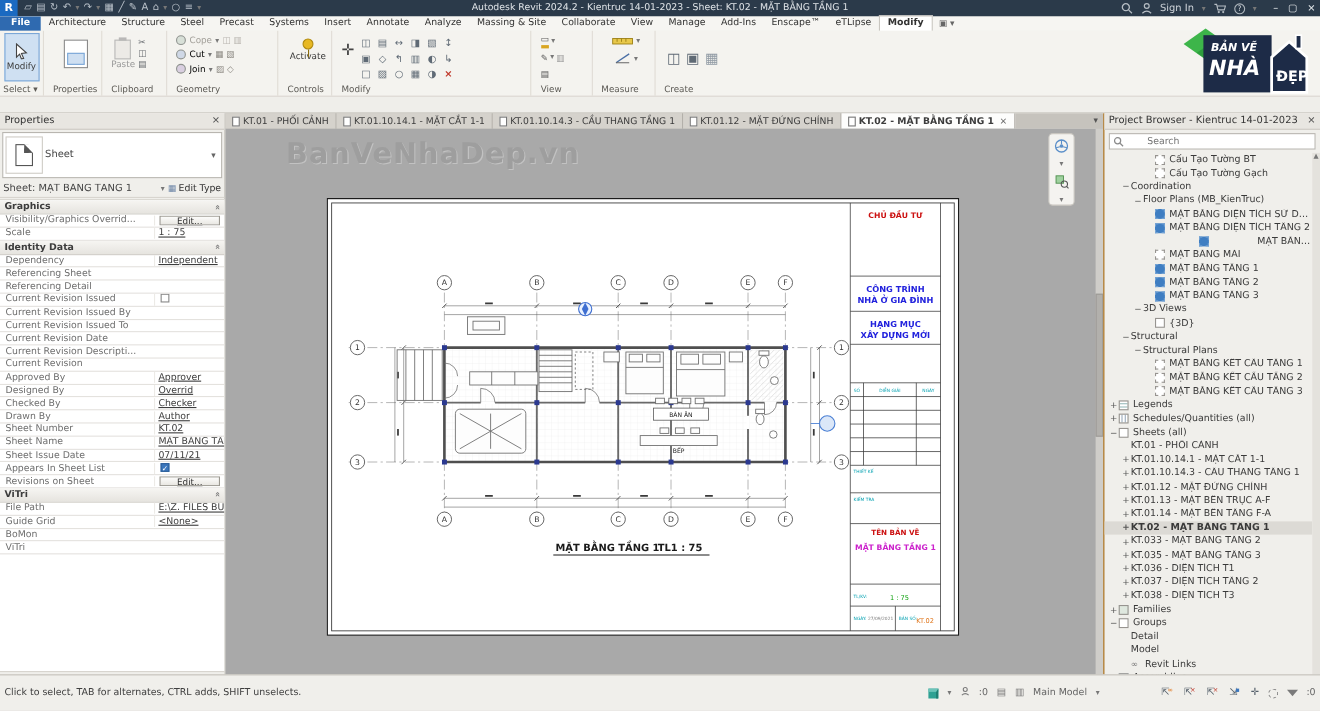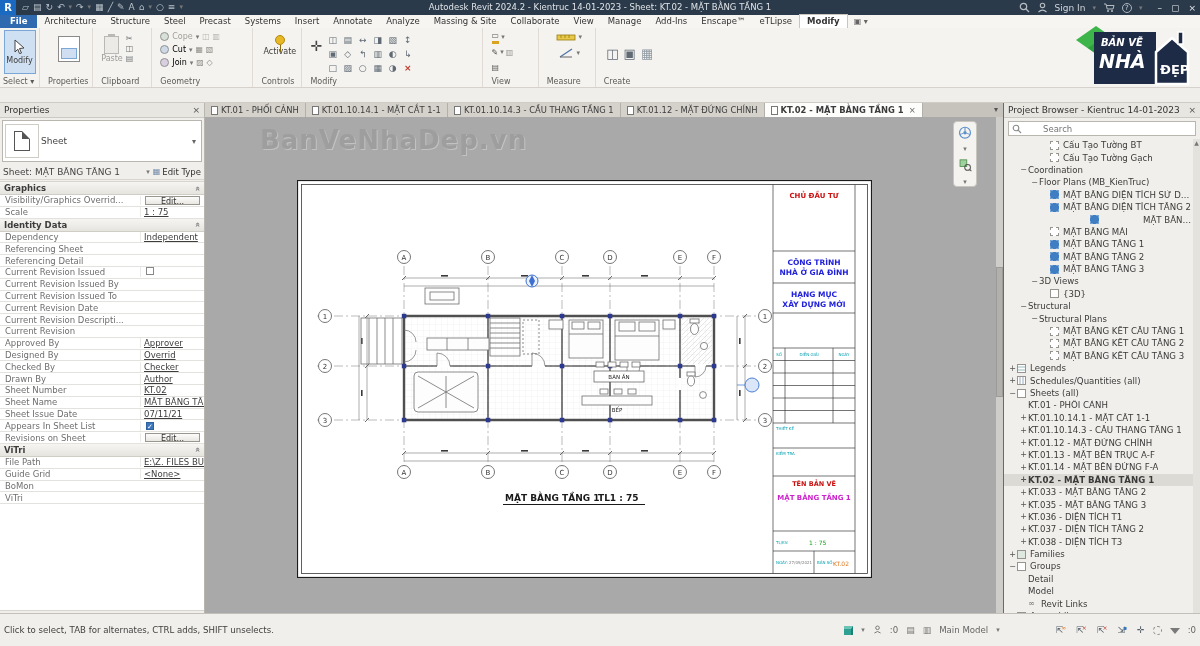--- a/index.html
+++ b/index.html
@@ -983,21 +983,21 @@
         <div class="titem" style="padding-left: 15px;">
           <span class="texp">+</span>
           <span class="tlabel">KT.01.12 - MẶT ĐỨNG CHÍNH</span>
         </div>
         <div class="titem" style="padding-left: 15px;">
           <span class="texp">+</span>
           <span class="tlabel">KT.01.13 - MẶT BÊN TRỤC A-F</span>
         </div>
         <div class="titem" style="padding-left: 15px;">
           <span class="texp">+</span>
-          <span class="tlabel">KT.01.14 - MẶT BÊN ĐỨNG F-A</span>
+          <span class="tlabel">KT.01.14 - MẶT BÊN TẦNG F-A</span>
         </div>
         <div class="titem sel" style="padding-left: 15px;">
           <span class="texp">+</span>
           <span class="tlabel">KT.02 - MẶT BẰNG TẦNG 1</span>
         </div>
         <div class="titem" style="padding-left: 15px;">
           <span class="texp">+</span>
           <span class="tlabel">KT.033 - MẶT BẰNG TẦNG 2</span>
         </div>
         <div class="titem" style="padding-left: 15px;">

